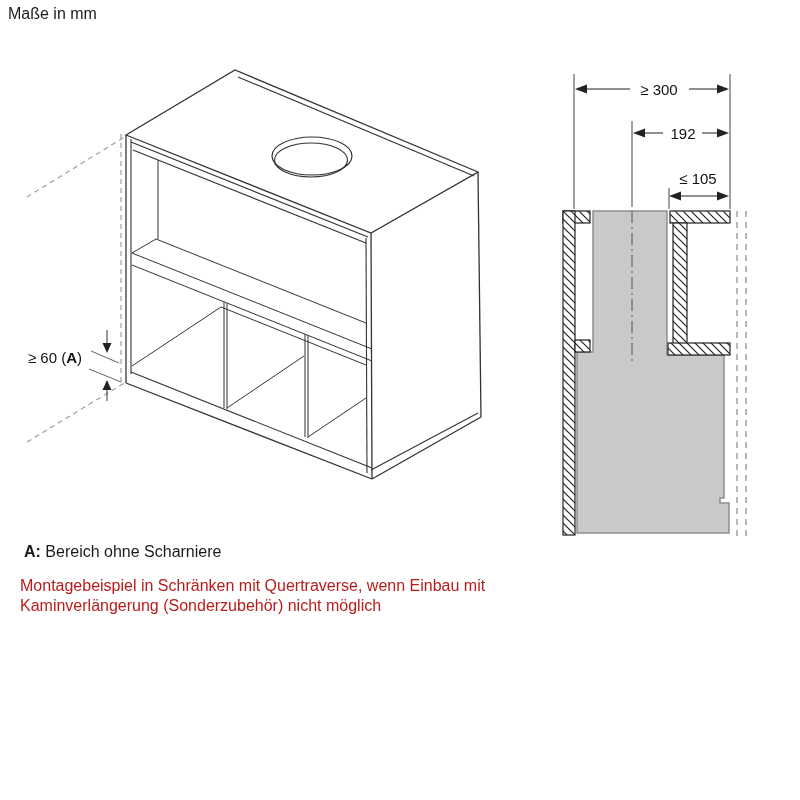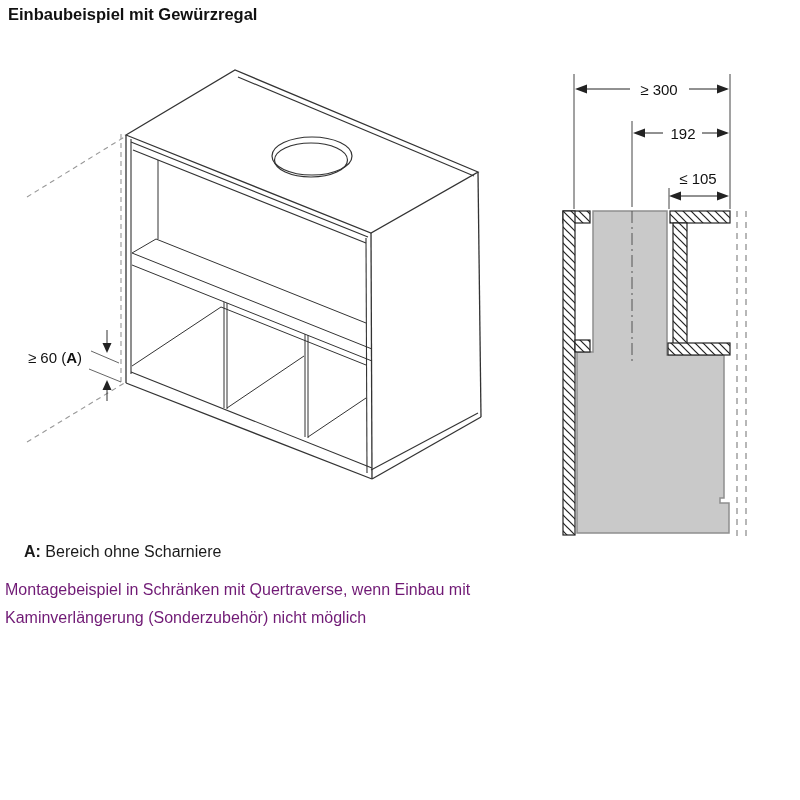--- a/index.html
+++ b/index.html
@@ -3,32 +3,32 @@
 <meta charset="utf-8">
 <style>
   html,body{margin:0;padding:0;background:#ffffff;}
   #page{position:relative;width:800px;height:800px;background:#ffffff;overflow:hidden;
         font-family:"Liberation Sans","DejaVu Sans",sans-serif;color:#111;}
   .hdr{position:absolute;left:8px;top:5px;}
   .hdr .units{font-size:16px;line-height:18px;color:#1a1a1a;}
   .hdr .title{font-size:16.5px;line-height:19px;font-weight:bold;color:#111;}
   .ftr-legend{position:absolute;left:24px;top:543px;font-size:16px;color:#1a1a1a;}
   .ftr-legend b{font-weight:bold;}
-  .ftr-note{position:absolute;left:5px;top:576px;width:474px;font-size:16px;line-height:28px;color:#701a75;}
+  .ftr-note{position:absolute;left:20px;top:576px;width:474px;font-size:16px;line-height:20px;color:#b91c1c;}
   svg{position:absolute;left:0;top:0;}
   svg text{font-family:"Liberation Sans","DejaVu Sans",sans-serif;fill:#111;}
   .dimtxt{font-size:15px;}
 </style>
 </head>
 <body>
 
 <div id="page">
 
   <div class="hdr">
-    <div class="title">Einbaubeispiel mit Gewürzregal</div>
+    <div class="units">Maße in mm</div>
   </div>
 
   <svg width="800" height="800" viewBox="0 0 800 800">
     <defs>
       <pattern id="hatch" width="8" height="8" patternUnits="userSpaceOnUse">
         <rect width="8" height="8" fill="#ffffff"></rect>
         <path d="M-2,-2 L10,10" stroke="#222" stroke-width="1.2"></path>
         <path d="M-6,2 L6,14" stroke="#222" stroke-width="1.2"></path>
         <path d="M2,-6 L14,6" stroke="#222" stroke-width="1.2"></path>
       </pattern>

